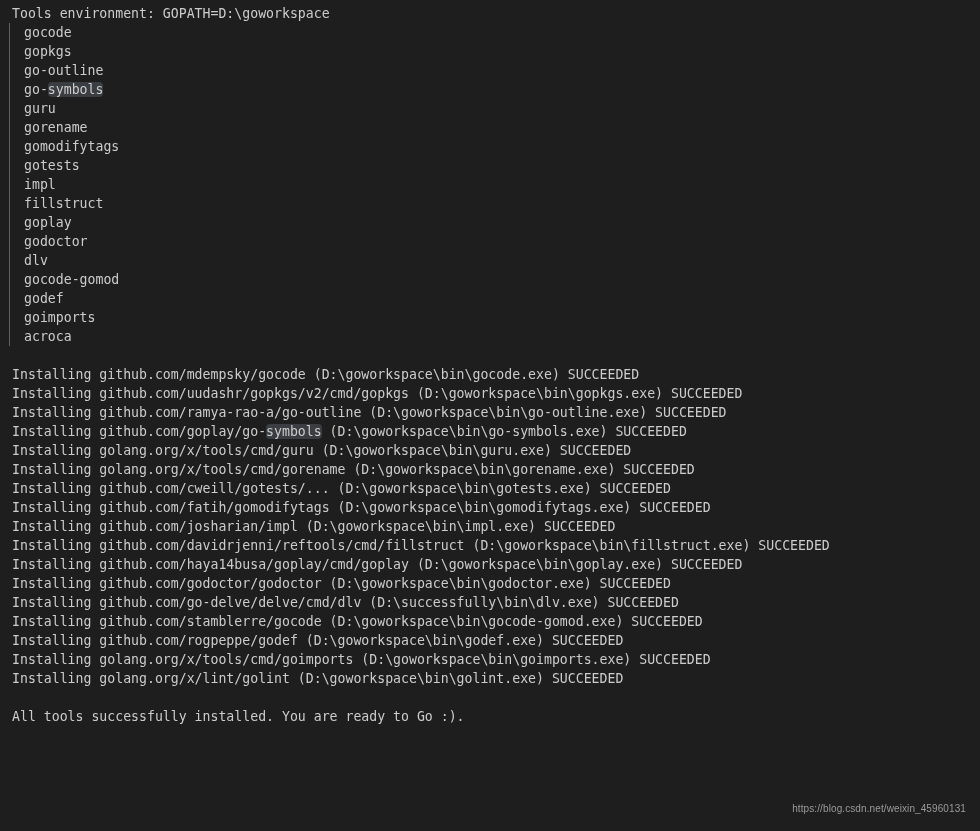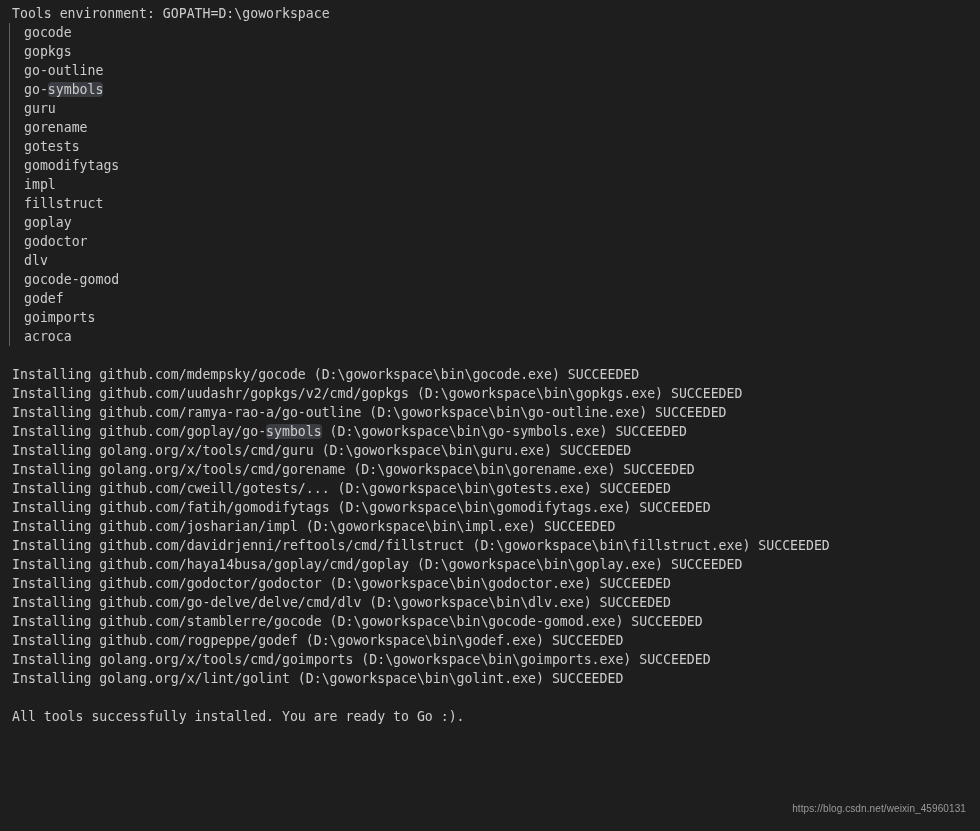--- a/index.html
+++ b/index.html
@@ -81,22 +81,22 @@
     </div>
 
   <div id="tool-list">
     <div id="indent-guide"></div>
   <div class="line tool-line">gocode</div>
       <div class="line tool-line">gopkgs</div>
       <div class="line tool-line">go-outline</div>
       <div class="line tool-line"><span>go-</span><span class="hl">symbols</span><span></span></div>
       <div class="line tool-line">guru</div>
       <div class="line tool-line">gorename</div>
+      <div class="line tool-line">gomodifytags</div>
       <div class="line tool-line">gotests</div>
-      <div class="line tool-line">gomodifytags</div>
       <div class="line tool-line">impl</div>
       <div class="line tool-line">fillstruct</div>
       <div class="line tool-line">goplay</div>
       <div class="line tool-line">godoctor</div>
       <div class="line tool-line">dlv</div>
       <div class="line tool-line">gocode-gomod</div>
       <div class="line tool-line">godef</div>
       <div class="line tool-line">goimports</div>
       <div class="line tool-line">acroca</div>
     </div>
@@ -111,21 +111,21 @@
       <div class="line">Installing github.com/ramya-rao-a/go-outline (D:\goworkspace\bin\go-outline.exe) SUCCEEDED</div>
       <div class="line"><span>Installing github.com/goplay/go-</span><span class="hl">symbols</span><span> (D:\goworkspace\bin\go-symbols.exe) SUCCEEDED</span></div>
       <div class="line">Installing golang.org/x/tools/cmd/guru (D:\goworkspace\bin\guru.exe) SUCCEEDED</div>
       <div class="line">Installing golang.org/x/tools/cmd/gorename (D:\goworkspace\bin\gorename.exe) SUCCEEDED</div>
       <div class="line">Installing github.com/cweill/gotests/... (D:\goworkspace\bin\gotests.exe) SUCCEEDED</div>
       <div class="line">Installing github.com/fatih/gomodifytags (D:\goworkspace\bin\gomodifytags.exe) SUCCEEDED</div>
       <div class="line">Installing github.com/josharian/impl (D:\goworkspace\bin\impl.exe) SUCCEEDED</div>
       <div class="line">Installing github.com/davidrjenni/reftools/cmd/fillstruct (D:\goworkspace\bin\fillstruct.exe) SUCCEEDED</div>
       <div class="line">Installing github.com/haya14busa/goplay/cmd/goplay (D:\goworkspace\bin\goplay.exe) SUCCEEDED</div>
       <div class="line">Installing github.com/godoctor/godoctor (D:\goworkspace\bin\godoctor.exe) SUCCEEDED</div>
-      <div class="line">Installing github.com/go-delve/delve/cmd/dlv (D:\goworkspace\bin\dlv.exe) SUCCEEDED</div>
+      <div class="line">Installing github.com/go-delve/delve/cmd/dlv (D:\successfully\bin\dlv.exe) SUCCEEDED</div>
       <div class="line">Installing github.com/stamblerre/gocode (D:\goworkspace\bin\gocode-gomod.exe) SUCCEEDED</div>
       <div class="line">Installing github.com/rogpeppe/godef (D:\goworkspace\bin\godef.exe) SUCCEEDED</div>
       <div class="line">Installing golang.org/x/tools/cmd/goimports (D:\goworkspace\bin\goimports.exe) SUCCEEDED</div>
       <div class="line">Installing golang.org/x/lint/golint (D:\goworkspace\bin\golint.exe) SUCCEEDED</div>
     </div>
 
   <div id="spacer-2">
     <div class="line blank">&nbsp;</div>
   </div>
 

